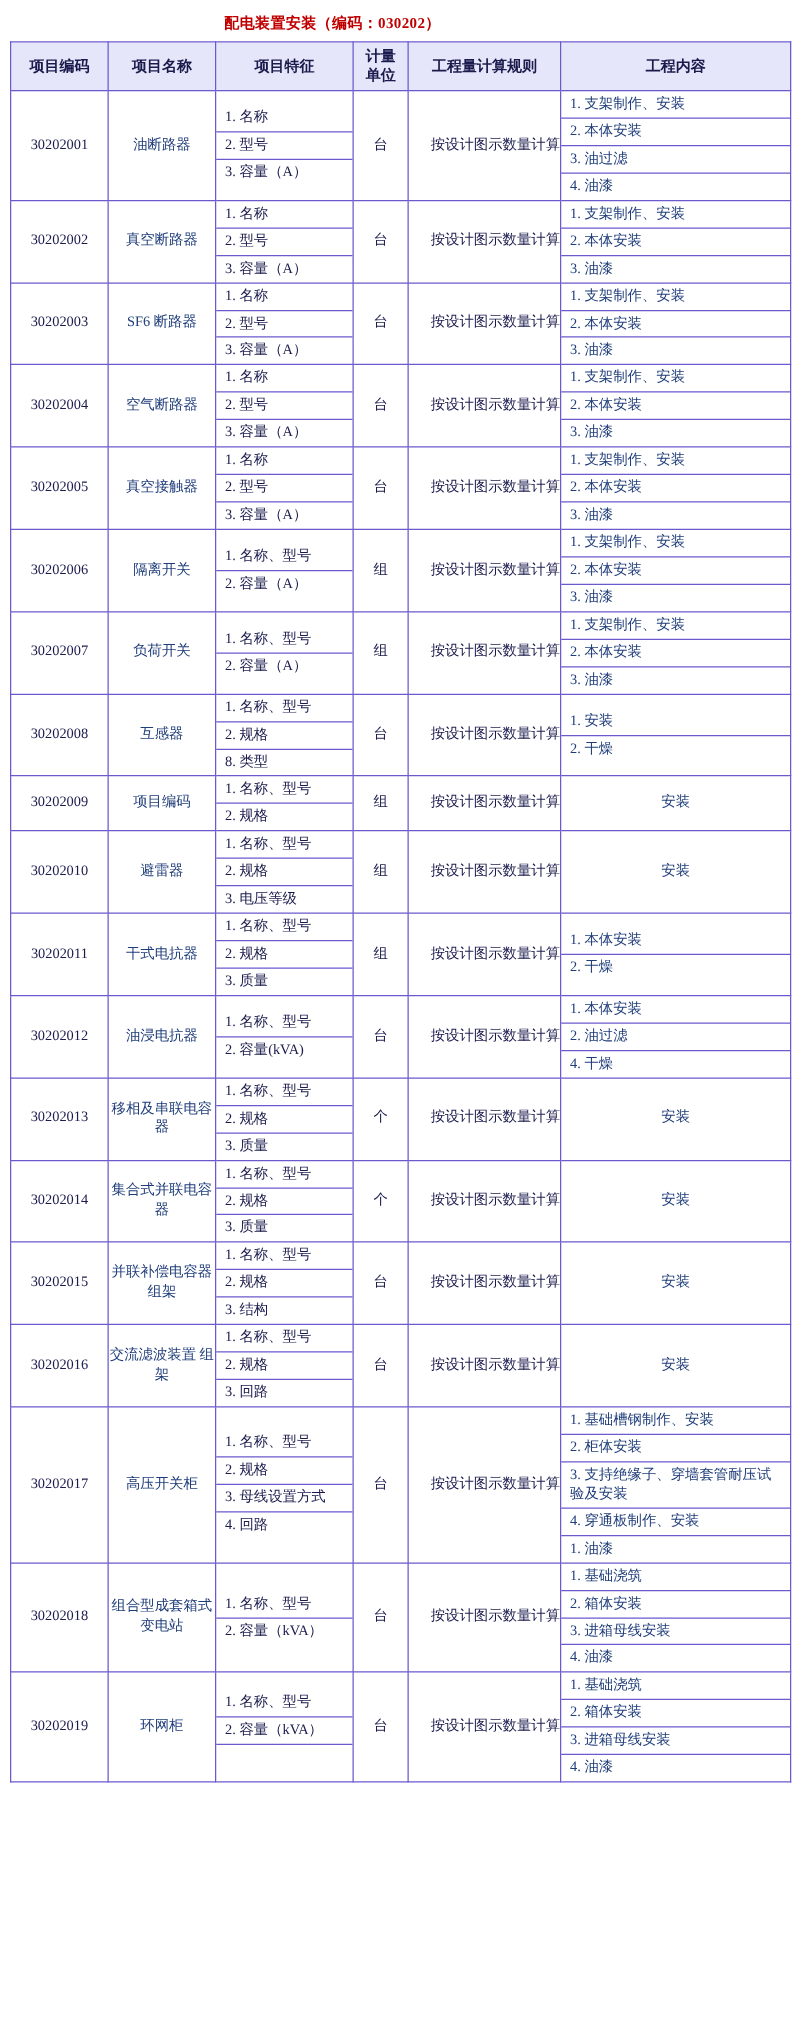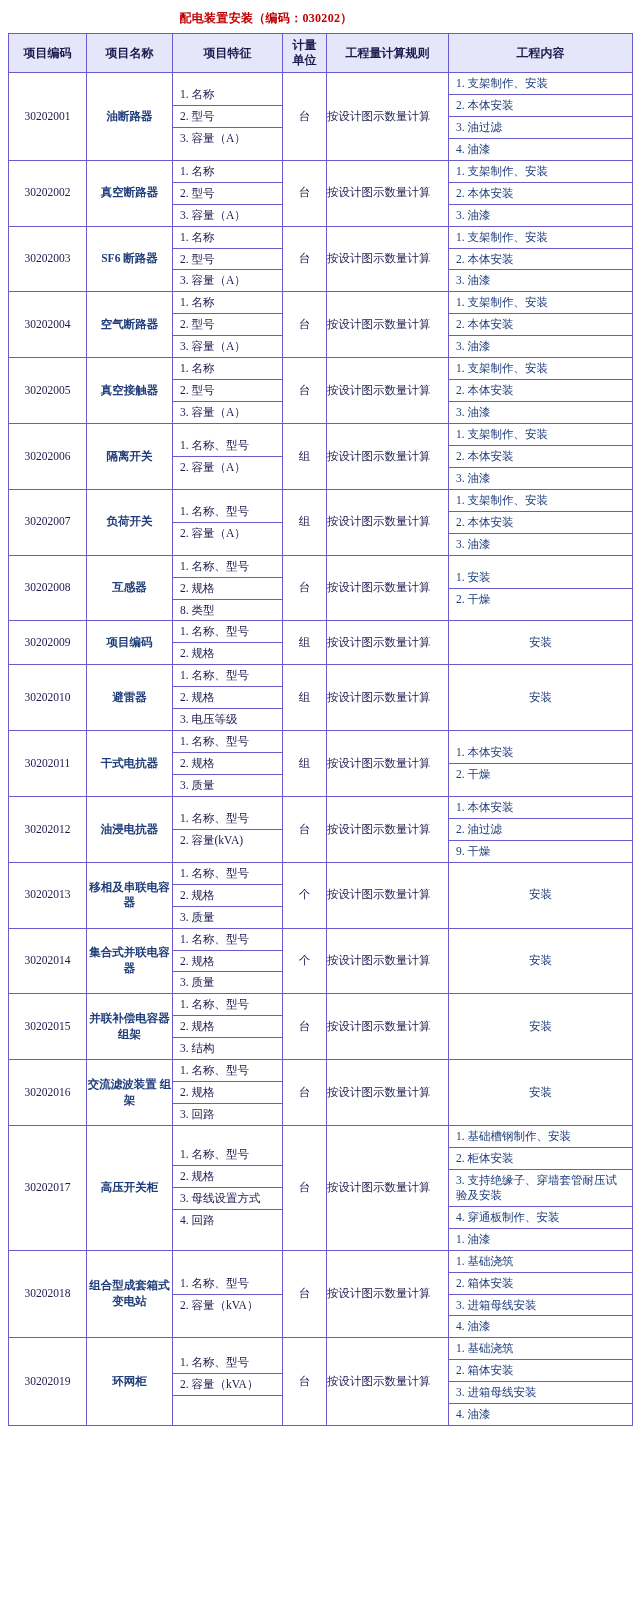--- a/index.html
+++ b/index.html
@@ -50,24 +50,24 @@
   .c-unit { width: 44px; }
   .c-rule { width: 122px; }
   .c-cont { width: 184px; }
 
   td.code, td.name, td.unit, td.rule {
     text-align: center;
     font-size: 11.5px;
     color: #1a1a4d;
     line-height: 1.35;
   }
-  td.name { color: #1f3d7a; font-weight: bold; }
+  td.name { color: #1f3d7a; }
   td.rule {
     color: #1a1a4d;
-    text-align: left;
+    text-align: right;
     padding: 2px 5px;
     font-size: 11.5px;
   }
   td.feat-cell, td.cont-cell {
     padding: 0;
     vertical-align: top;
   }
   .sub-list {
     display: block;
   }
@@ -340,21 +340,21 @@
               <div class="sub-item">1. 名称、型号</div>
               <div class="sub-item">2. 容量(kVA)</div>
             </div>
           </td>
           <td class="unit">台</td>
           <td class="rule">按设计图示数量计算</td>
           <td class="cont-cell">
             <div class="sub-list">
               <div class="sub-item">1. 本体安装</div>
               <div class="sub-item">2. 油过滤</div>
-              <div class="sub-item">9. 干燥</div>
+              <div class="sub-item">4. 干燥</div>
             </div>
           </td>
         </tr>
         <tr>
           <td class="code">30202013</td>
           <td class="name">移相及串联电容器</td>
           <td class="feat-cell">
             <div class="sub-list">
               <div class="sub-item">1. 名称、型号</div>
               <div class="sub-item">2. 规格</div>

